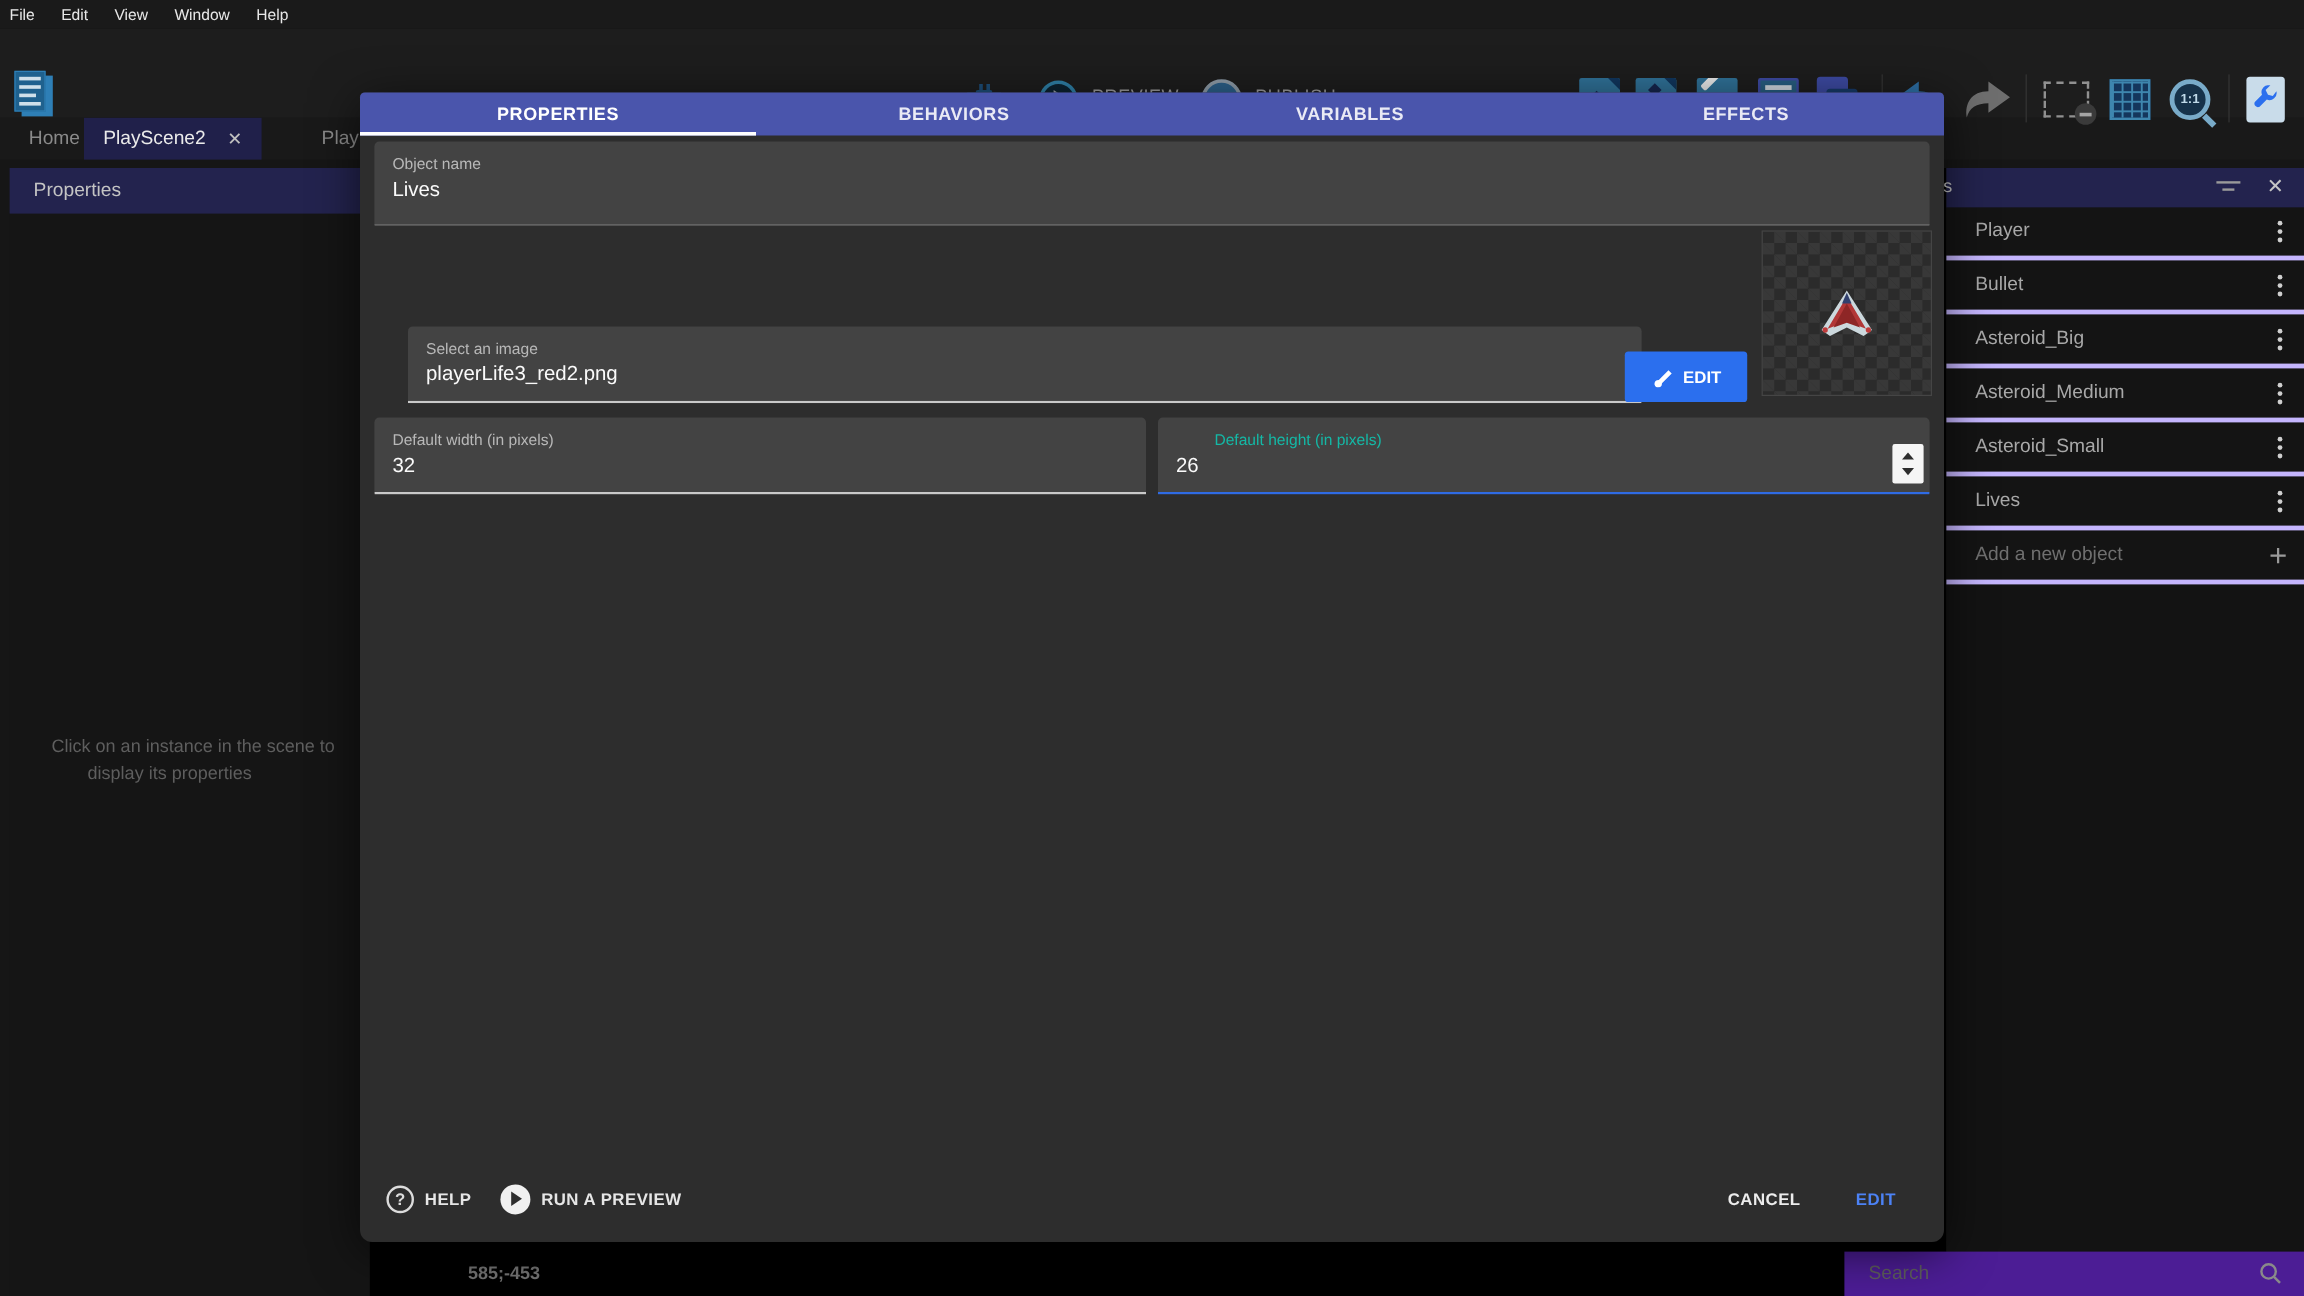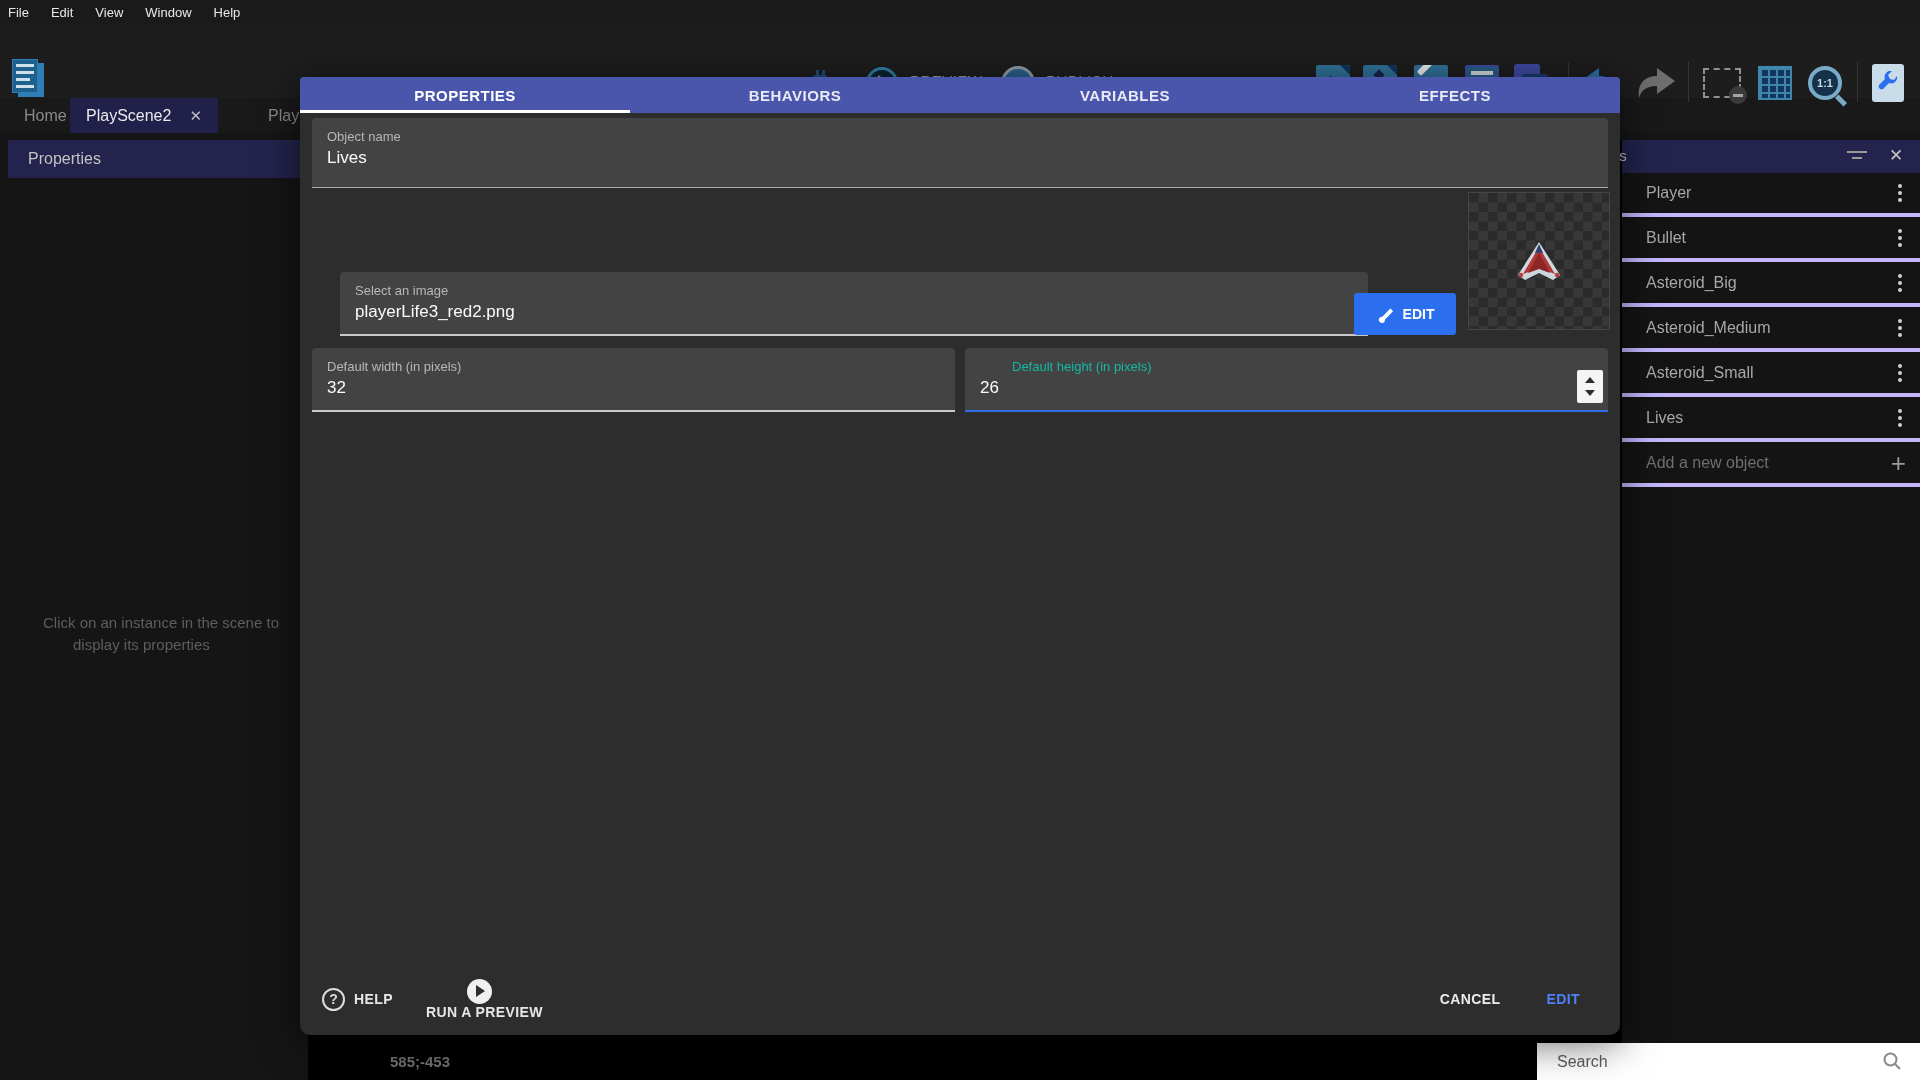--- a/index.html
+++ b/index.html
@@ -76,21 +76,21 @@
   .filter-ic i { display:block; background:#9a9a9a; height:2px; margin-bottom:4px; }
   .filter-ic i:nth-child(1){ width:20px; } .filter-ic i:nth-child(2){ width:10px; margin-left:5px; }
   .rp-close { position:absolute; left:267px; top:5px; color:#c5c5c5; font-size:17px; }
   .obj-row { position:absolute; left:0; width:100%; height:44px; border-bottom:4px solid #c4b5fd; display:flex; align-items:center; padding:0 14px 0 24px; color:#a8a8a8; font-size:16px; background:#141414; }
   .obj-row .kebab { margin-left:auto; display:flex; flex-direction:column; gap:3px; padding:4px; }
   .obj-row .kebab i { width:4px; height:4px; border-radius:50%; background:#cfcfcf; }
   .add-row { color:#6f6f6f; }
   .add-row .plus { margin-left:auto; color:#9a9a9a; font-size:26px; font-weight:300; line-height:20px; }
 
   
-  .searchbar { left:1537px; top:1043px; width:383px; height:37px; background:#ffffff; z-index:3; display:flex; align-items:center; }
+  .searchbar { left:1537px; top:1043px; width:383px; height:37px; background:#4c1d95; z-index:3; display:flex; align-items:center; }
   .searchbar input { background:transparent; border:none; outline:none; color:#8a8a8a; font-size:16px; margin-left:20px; width:300px; }
   .searchbar input::placeholder { color:#5e5e5e; }
   .search-ic { position:absolute; right:18px; top:8px; }
 
   
   .dialog { left:300px; top:77px; width:1320px; height:958px; background:#2d2d2d; z-index:10; border-radius:4px 4px 10px 10px; box-shadow:0 8px 40px rgba(0,0,0,.6); }
   .dlg-tabs { position:absolute; left:0; top:0; width:100%; height:36px; background:#4a55ac; border-radius:4px 4px 0 0; display:flex; }
   .dlg-tab { flex:1; display:flex; align-items:center; justify-content:center; color:rgba(255,255,255,.88); font-size:15px; font-weight:bold; letter-spacing:.5px; position:relative; }
   .dlg-tab.active { color:#fff; }
   .dlg-tab.active::after { content:""; position:absolute; left:0; bottom:0; width:100%; height:3px; background:#fff; }
@@ -390,21 +390,21 @@
         <div class="sp-up"></div>
         <div class="sp-dn"></div>
       </div>
     </div>
 
     <div class="dlg-footer">
       <div style="display:flex;align-items:center;">
         <div class="help-circ">?</div>
         <span class="foot-label">HELP</span>
       </div>
-      <div style="display:flex;align-items:center;margin-left:24px;flex-direction:column;">
+      <div style="display:flex;align-items:center;margin-left:24px;">
         <div class="run-circ">
             <div class="t"></div>
           </div>
         <span class="foot-label">RUN A PREVIEW</span>
       </div>
       <span class="btn-text cancel">CANCEL</span>
       <span class="btn-text apply">EDIT</span>
     </div>
   </div>
 

